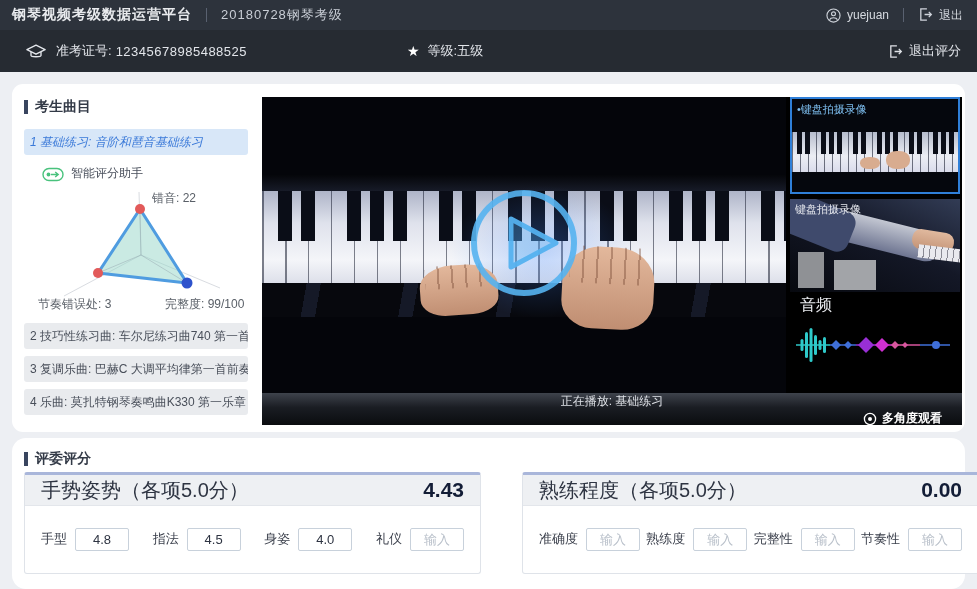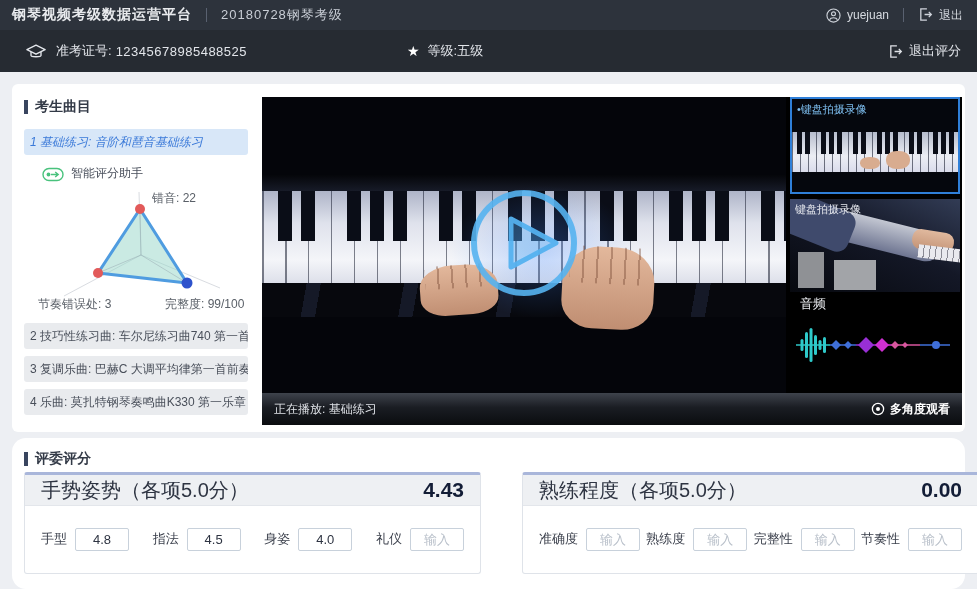--- a/index.html
+++ b/index.html
@@ -16,21 +16,21 @@
   .icon-person, .icon-logout { display:inline-flex; margin-right:6px; }
 
   
   .nav2 { position:absolute; left:0; top:30px; width:977px; height:42px; background:#262b32;
           display:flex; align-items:center; color:#e2e5ea; font-size:13px; }
   .nav2 .cap { margin-left:26px; margin-right:10px; display:inline-flex; }
   .nav2 .star { color:#fff; font-size:14px; margin-left:160px; margin-right:8px; }
   .nav2-right { margin-left:auto; margin-right:16px; display:flex; align-items:center; font-size:13px; }
 
   
-  .main-panel { position:absolute; left:12px; top:84px; width:953px; height:348px; background:#fff; border-radius:6px; }
+  .main-panel { position:absolute; left:12px; top:84px; width:953px; height:348px; background:#fff; border-radius:11px; }
 
   .sec-title { display:flex; align-items:center; font-size:14px; font-weight:bold; color:#333a47; }
   .sec-bar   { width:4px; height:14px; background:#39455f; margin-right:7px; }
 
   
   .songs-title { position:absolute; left:12px; top:14px; }
   .song-item { position:absolute; left:12px; width:224px; height:26px; line-height:26px;
                background:#e9ebee; color:#494f5a; font-size:12px; border-radius:3px;
                padding:0 6px; white-space:nowrap; overflow:hidden; cursor:pointer; }
   .song-item.active { background:#d8e7f8; color:#3a79d8; }
@@ -88,27 +88,27 @@
   .arm { position:absolute; left:-12px; top:16px; width:165px; height:30px; border-radius:15px;
          background:linear-gradient(180deg,#c3c7d2,#6e7591); transform:rotate(14deg); }
   .sleeve { position:absolute; left:-10px; top:2px; width:74px; height:42px; border-radius:12px;
          background:#3f4a6c; transform:rotate(22deg); }
   .hand2 { position:absolute; right:6px; top:32px; width:42px; height:20px; border-radius:9px;
          background:linear-gradient(180deg,#e0b99e,#c49477); transform:rotate(9deg); }
   .keys-edge { position:absolute; right:-4px; top:48px; width:46px; height:13px; transform:rotate(7deg);
          background:repeating-linear-gradient(90deg,#e9e9ee 0 5px,#8a8a94 5px 6px); }
   .block-a { position:absolute; left:8px; bottom:4px; width:26px; height:36px; background:#8f9195; }
   .block-b { position:absolute; left:44px; bottom:2px; width:42px; height:30px; background:#a2a4a8; }
-  .audio-label { position:absolute; left:12px; top:198px; font-size:13px; color:#e9ebef; }
+  .audio-label { position:absolute; left:12px; top:198px; font-size:16px; color:#e9ebef; }
   .waveform { position:absolute; left:0; top:220px; }
 
   
   .player-bar { position:absolute; left:0; top:296px; width:700px; height:32px;
         background:linear-gradient(180deg,#3e434c 0%,#1a1d23 45%,#0a0c0f 100%);
-        display:flex; align-items:center; padding:0 12px; font-size:12px; color:#dfe2e7; }
+        display:flex; align-items:center; padding:0 20px; font-size:12px; color:#dfe2e7;flex-direction:column; }
   .multi-angle { margin-left:auto; display:flex; align-items:center; font-weight:bold; color:#fff; cursor:pointer; }
   .multi-angle svg { margin-right:5px; }
 
   
   .scores { position:absolute; left:12px; top:438px; width:953px; height:151px; background:#fff; border-radius:14px; }
   .scores-title { position:absolute; left:12px; top:12px; }
   .score-card { position:absolute; top:34px; width:457px; height:102px; background:#fff;
         border:1px solid #dfe3e9; border-top:3px solid #a9b6da; border-radius:3px; }
   .card1 { left:12px; } .card2 { left:510px; }
   .card-header { height:31px; background:#eef0f3; border-bottom:1px solid #e3e6eb;

